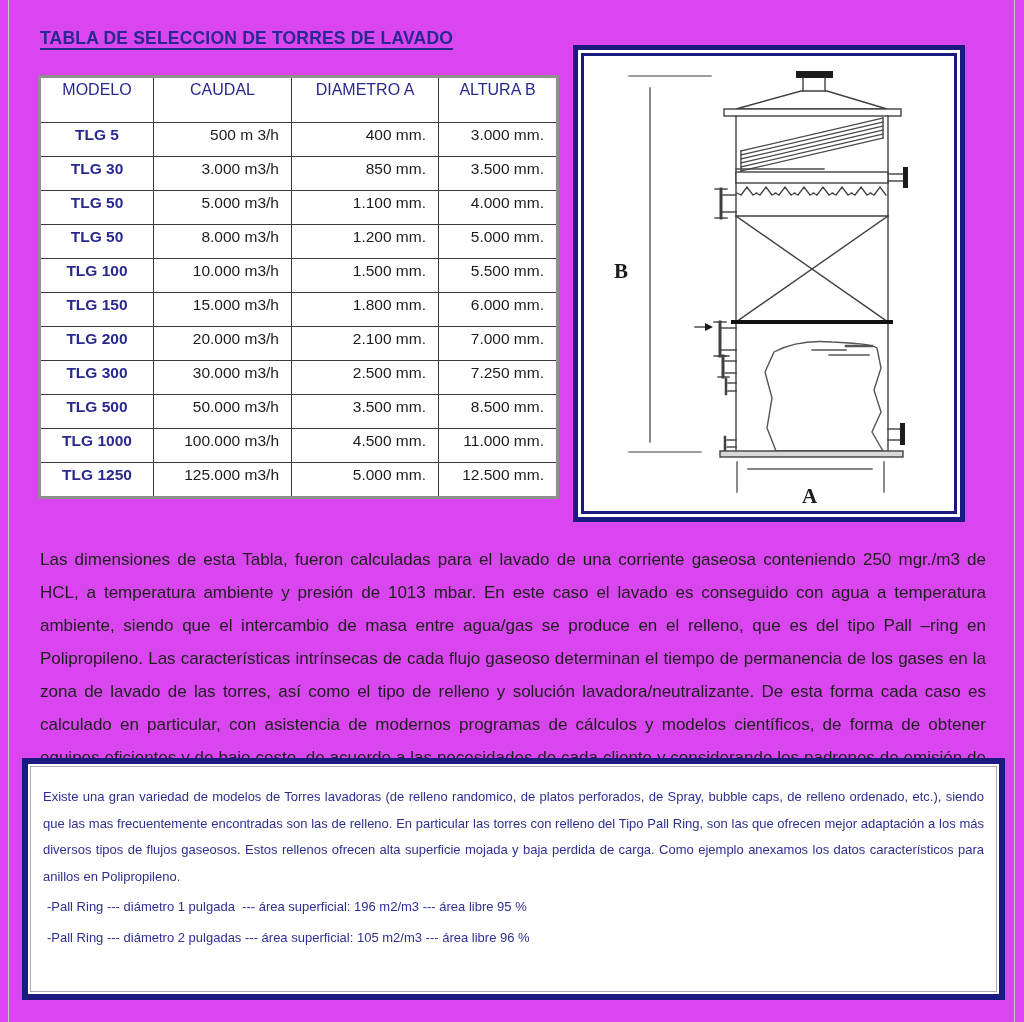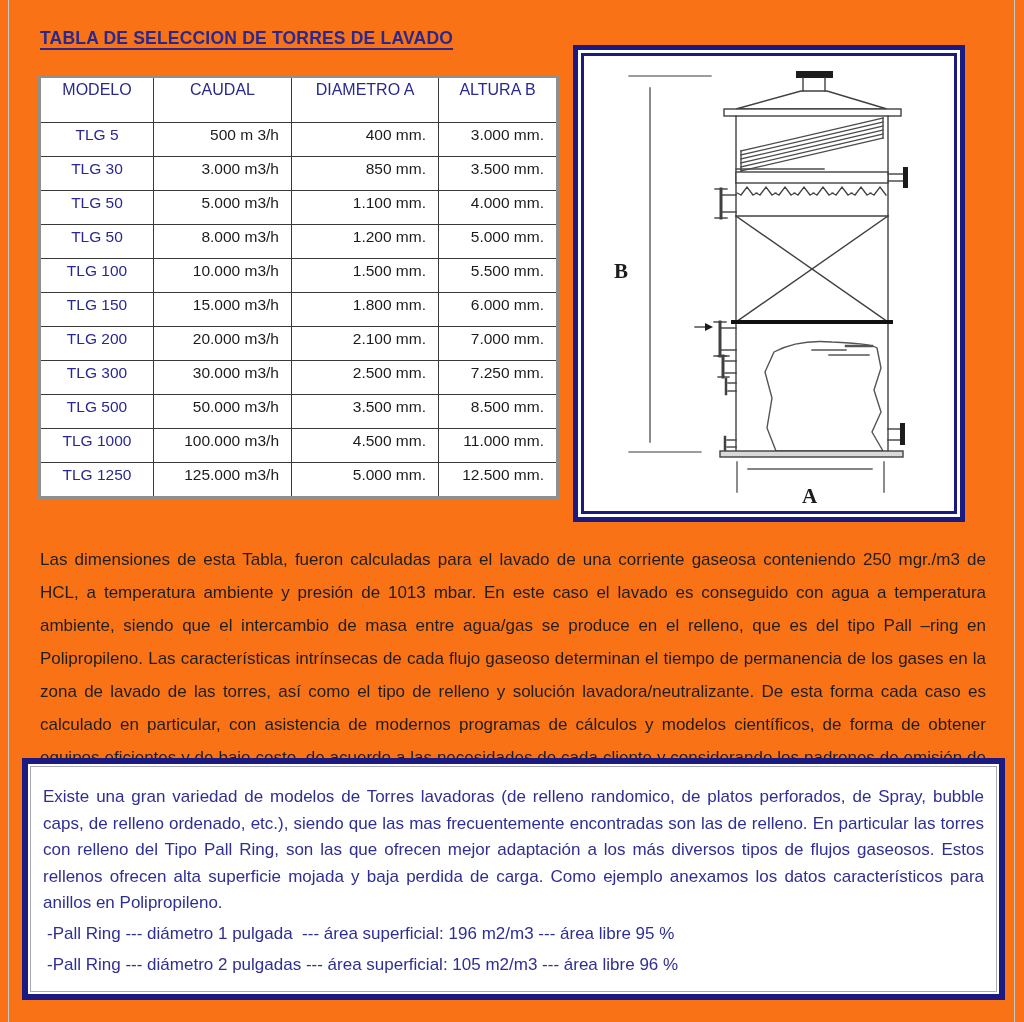--- a/index.html
+++ b/index.html
@@ -1,20 +1,20 @@
 <!DOCTYPE html>
 <html><head>
 <meta charset="utf-8">
 <style>
   html,body{margin:0;padding:0;}
   body{background:#ffffff;}
   .page{
     position:relative;
     width:1024px;height:1022px;
-    background:#f97316;
+    background:#d946ef;
     font-family:"Liberation Sans", sans-serif;
     overflow:hidden;
   }
   .edge-line{position:absolute;top:0;bottom:0;width:1px;background:#c9c9c9;}
   .edge-line.left{left:8px;}
   .edge-line.right{left:1014px;}
 
   .doc-title{
     position:absolute;left:40px;top:28px;margin:0;
     font-size:17.5px;font-weight:bold;letter-spacing:.2px;
@@ -37,21 +37,21 @@
   table.sel-table col.c-alt{width:119px;}
   table.sel-table th{
     height:40px;vertical-align:top;padding-top:3px;
     border:1.5px solid #3a3a3a;
     color:#28288f;font-weight:normal;font-size:16px;text-align:center;
   }
   table.sel-table td{
     height:29px;vertical-align:top;padding-top:3px;
     border:1.5px solid #3a3a3a;
   }
-  td.col-model{text-align:center;color:#28288f;font-weight:normal;}
+  td.col-model{text-align:center;color:#28288f;font-weight:bold;}
   td.col-num{text-align:right;padding-right:12px;color:#1c1c1c;}
 
   .diagram-box{
     position:absolute;left:573px;top:45px;width:392px;height:477px;
     box-sizing:border-box;border:5px solid #1a1a80;background:#ffffff;
   }
   .diagram-inner{
     position:absolute;left:3px;top:3px;right:3px;bottom:3px;
     box-sizing:border-box;border:3px solid #1a1a80;background:#ffffff;
   }
@@ -64,21 +64,21 @@
   }
 
   .info-box{
     position:absolute;left:22px;top:758px;width:983px;height:242px;
     box-sizing:border-box;border:6px solid #1a1a80;background:#ffffff;
   }
   .info-inner{
     position:absolute;left:2px;top:2px;right:2px;bottom:2px;
     box-sizing:border-box;border:1px solid #a9a9b4;
     padding:17px 12px 8px 12px;
-    color:#2f2f93;font-size:17px;line-height:26.6px;
+    color:#2f2f93;font-size:13px;line-height:26.6px;
   }
   .info-inner p{margin:0;text-align:justify;}
   .pall-line{margin:4px;text-align:left;white-space:pre;}
 </style>
 </head>
 <body>
 
 <div class="page">
 
   <div class="edge-line left"></div>

